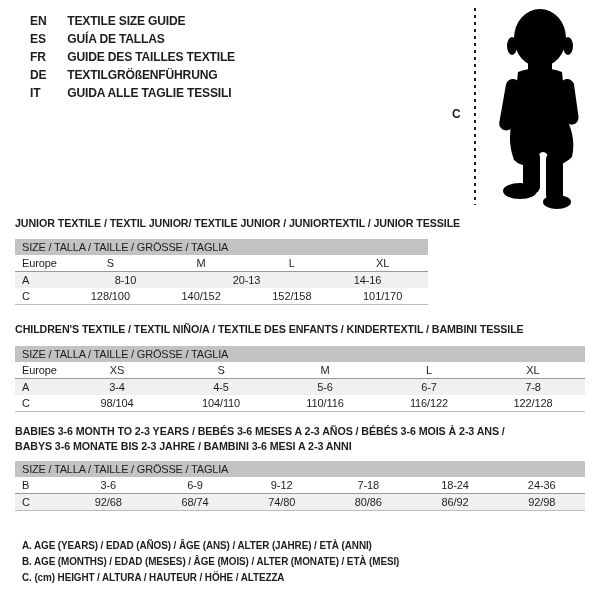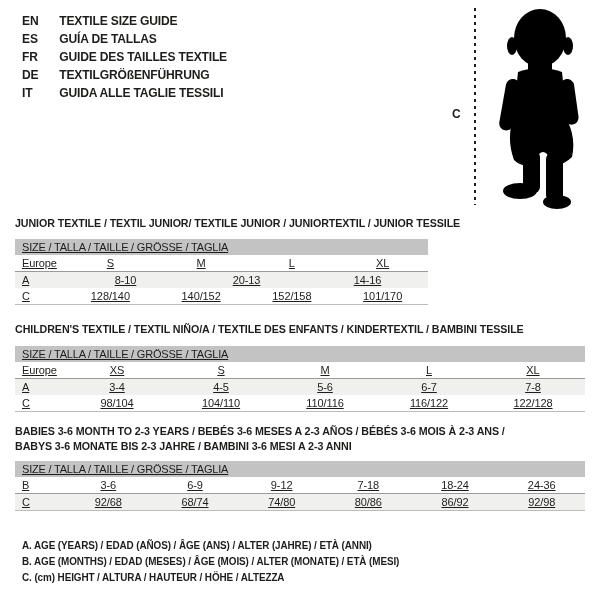--- a/index.html
+++ b/index.html
@@ -2,35 +2,35 @@
 <html><head>
 <meta charset="utf-8">
 <style>
   html,body { margin:0; padding:0; }
   .page {
     position:relative; width:600px; height:600px; background:#ffffff;
     font-family:"Liberation Sans","DejaVu Sans",sans-serif;
     color:#1d1d1b; overflow:hidden;
   }
   
-  .lang-list { position:absolute; left:22px; top:11px; }
+  .lang-list { position:absolute; left:30px; top:11px; }
   .lang-row { display:flex; height:18px; align-items:center; font-size:13px; font-weight:bold;
               letter-spacing:-0.2px; transform:scaleX(0.93); transform-origin:left center; white-space:nowrap; }
   .lang-code { width:40px; }
   
   .figure { position:absolute; left:452px; top:4px; width:148px; height:210px; }
   .measure-line { position:absolute; left:22px; top:4px; width:2px; height:197px;
     background:repeating-linear-gradient(to bottom,#1d1d1b 0 3px,transparent 3px 7px); }
   .figure-label { position:absolute; left:0px; top:103px; font-size:12px; font-weight:bold; }
   .baby-svg { position:absolute; left:30px; top:1px; }
   
   .section-title { position:absolute; left:15px; font-size:11.5px; font-weight:bold;
     letter-spacing:-0.1px; white-space:nowrap; transform:scaleX(0.93); transform-origin:left top; line-height:15px; }
   
-  .size-table { position:absolute; left:15px;text-decoration:underline; }
+  .size-table { position:absolute; left:15px; }
   .t-head { background:#c3c3c3; height:16px; line-height:16px; font-size:11px; padding-left:7px;
             letter-spacing:-0.2px; }
   .t-row { display:flex; height:16px; line-height:17px; font-size:11px; letter-spacing:-0.1px;justify-content:center; }
   .t-row.rule  { border-bottom:1px solid #9a9a9a; }
   .t-row.shade { background:#f0f0ee; }
   .t-row.endrule { border-bottom:1px solid #bcbcbc; }
   .t-lbl  { width:50px; padding-left:7px; box-sizing:border-box; }
   .t-cell { flex:1; text-align:center; }
   
   .footnotes { position:absolute; left:22px; top:537px; }
@@ -104,21 +104,21 @@
       <span class="t-cell">XL</span>
     </div>
     <div class="t-row shade">
       <span class="t-lbl">A</span>
       <span class="t-cell">8-10</span>
       <span class="t-cell">20-13</span>
       <span class="t-cell">14-16</span>
     </div>
     <div class="t-row endrule">
       <span class="t-lbl">C</span>
-      <span class="t-cell">128/140</span>
+      <span class="t-cell">128/100</span>
       <span class="t-cell">140/152</span>
       <span class="t-cell">152/158</span>
       <span class="t-cell">101/170</span>
     </div>
   </div>
 
   <div class="section-title" id="title-children">CHILDREN'S TEXTILE / TEXTIL NIÑO/A / TEXTILE DES ENFANTS / KINDERTEXTIL / BAMBINI TESSILE</div>
   <div class="size-table" id="table-children">
     <div class="t-head">SIZE / TALLA / TAILLE / GRÖSSE / TAGLIA</div>
     <div class="t-row rule">

